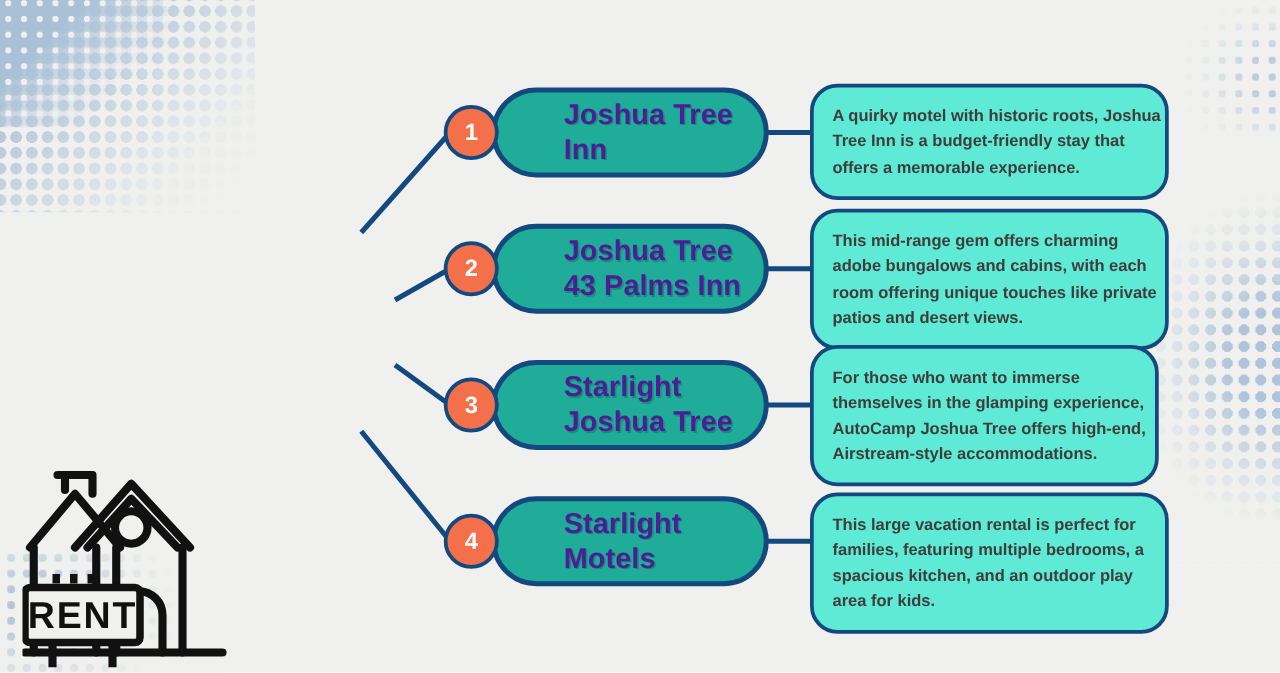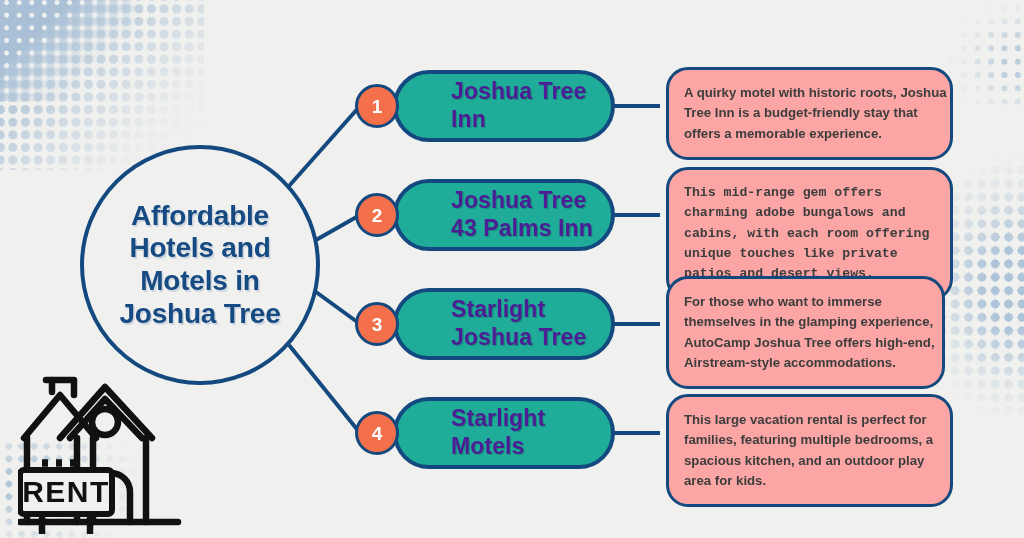--- a/index.html
+++ b/index.html
@@ -233,31 +233,31 @@
   }
   .badge-num {
     color: #ffffff;
     font-size: 19px;
     font-weight: bold;
     line-height: 1;
   }
 
   .desc {
     position: absolute;
-    left: 311px;
+    left: 293px;
     top: 0;
     width: 287px;
     box-sizing: border-box;
-    background: #fca5a5;
+    background: #5eead4;
     border: 3.5px solid #14497f;
     border-radius: 22px;
     padding: 13px 0 13px 15px;
   }
   #row-1 .desc { top: -3px; }
-  #row-2 .desc { top: -12px; font-family: Liberation Mono, monospace; }
+  #row-2 .desc { top: -12px; }
   #row-3 .desc { top: -12px; }
   #row-4 .desc { top: -3px; }
   #row-3 .desc { width: 279px; }
   .desc-text {
     color: #3d3d3d;
     font-size: 13.2px;
     line-height: 1.54;
     font-weight: 600;
   }
 
@@ -295,23 +295,20 @@
       <line x1="316" y1="240" x2="360" y2="215"></line>
       <line x1="316" y1="292" x2="360" y2="324"></line>
       <line x1="289" y1="345" x2="360" y2="433"></line>
       <line x1="610" y1="106" x2="660" y2="106"></line>
       <line x1="610" y1="215" x2="660" y2="215"></line>
       <line x1="610" y1="324" x2="660" y2="324"></line>
       <line x1="610" y1="433" x2="660" y2="433"></line>
     </g>
   </svg>
 
-  <div id="hub">
-    <div id="hub-title">Affordable Hotels and Motels in Joshua Tree</div>
-  </div>
 
   <div class="row" id="row-1">
     <div class="pill">
       <div class="pill-label">Joshua Tree Inn</div>
     </div>
     <div class="badge">
       <span class="badge-num">1</span>
     </div>
     <div class="desc">
       <div class="desc-text">A quirky motel with historic roots, Joshua Tree Inn is a budget-friendly stay that offers a memorable experience.</div>

